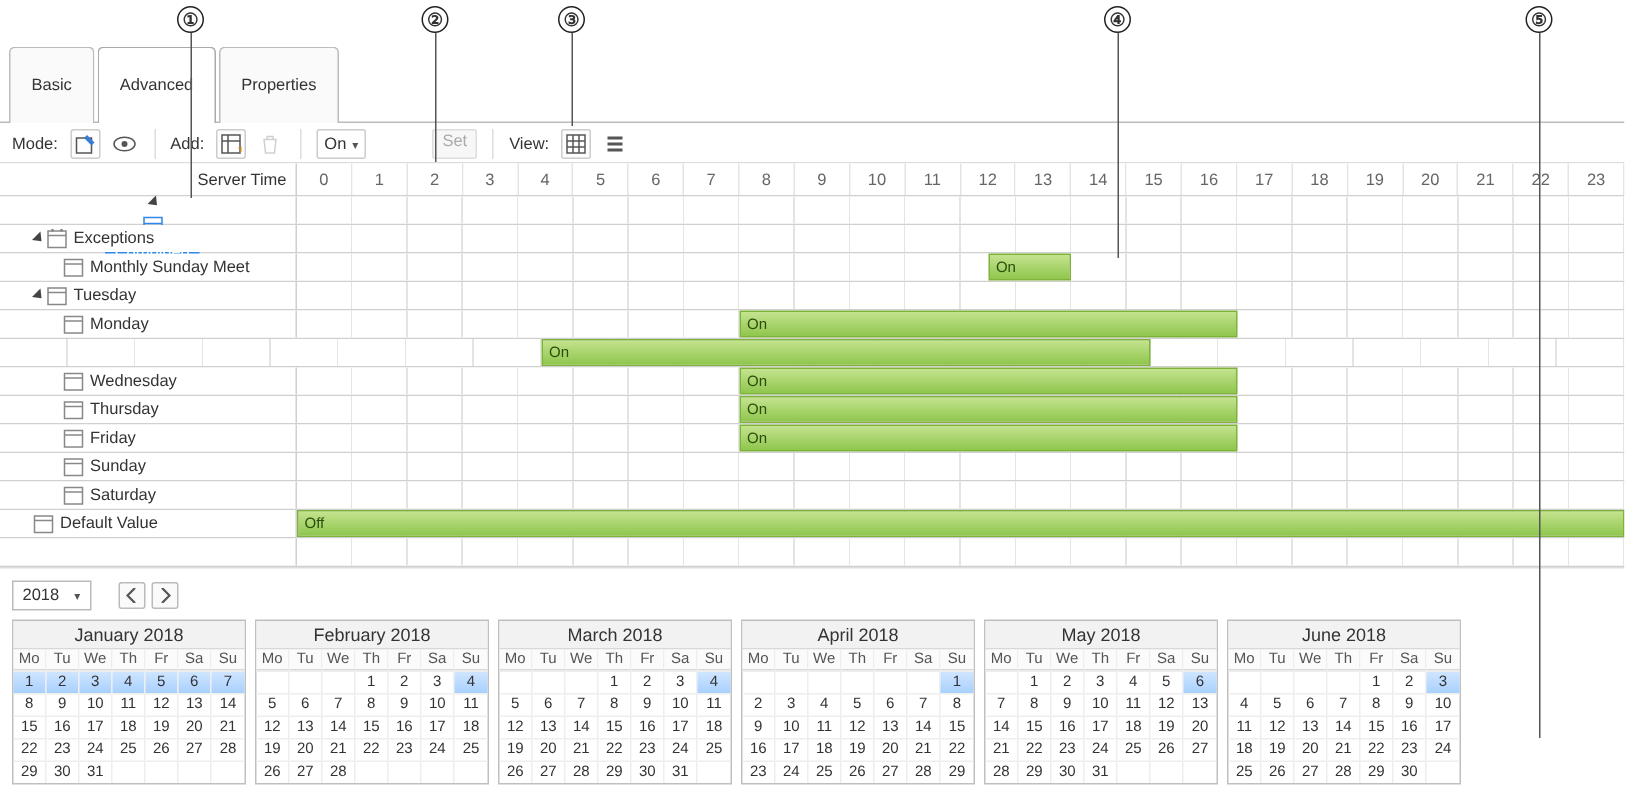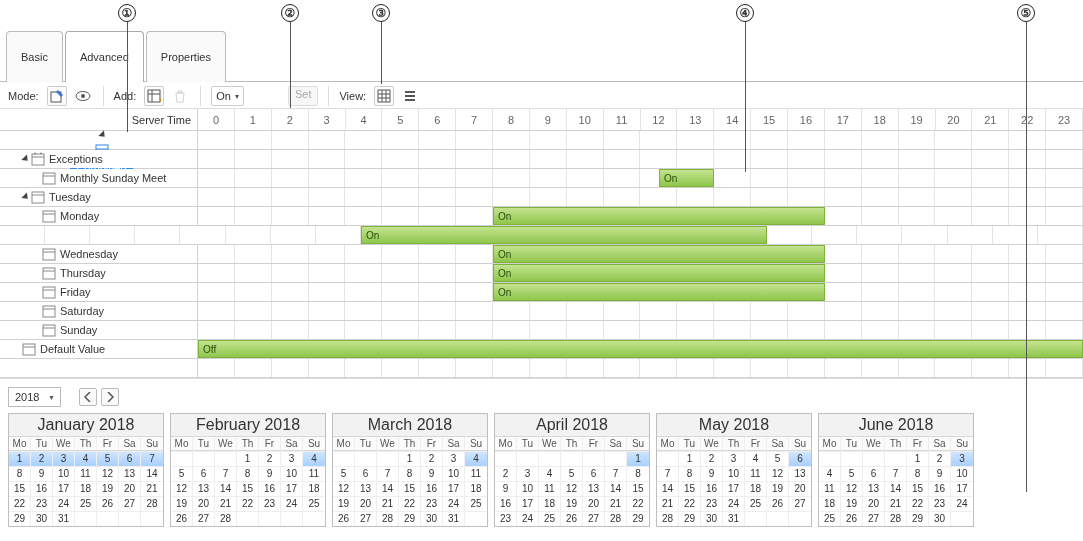--- a/index.html
+++ b/index.html
@@ -169,21 +169,21 @@
     width:18px;height:18px;border:1px solid #bbb;border-radius:2px;
     display:flex;align-items:center;justify-content:center;background:#fafafa;
     cursor:pointer;
   }
   .months { display:flex; gap:6px; }
   .month {
     border:1px solid #bfbfbf; width:156px;
   }
   .month .title{
     text-align:center; background:#f2f2f2; border-bottom:1px solid #d8d8d8;
-    padding:2px 0; font-size:16px;
+    padding:2px 0; font-size:12px;
   }
   .dow, .wk {
     display:grid; grid-template-columns: repeat(7,1fr);
   }
   .dow div{
     text-align:center; padding:1px 0; font-size:10px; color:#555;
     border-bottom:1px solid #d8d8d8; border-right:1px solid #eee;
     background:#fbfbfb;
   }
   .dow div:last-child{border-right:none;}
@@ -429,33 +429,33 @@
       </div>
     </div>
     <div class="row">
       <div class="tree-cell indent2">
         <span class="node-icon">
           <svg width="14" height="14">
             <rect x="1" y="2" width="12" height="11" fill="none" stroke="#888"></rect>
             <line x1="1" y1="5" x2="13" y2="5" stroke="#888"></line>
           </svg>
         </span>
-        <span>Saturday</span>
+        <span>Sunday</span>
       </div>
       <div class="timeline"></div>
     </div>
     <div class="row">
       <div class="tree-cell indent2">
         <span class="node-icon">
           <svg width="14" height="14">
             <rect x="1" y="2" width="12" height="11" fill="none" stroke="#888"></rect>
             <line x1="1" y1="5" x2="13" y2="5" stroke="#888"></line>
           </svg>
         </span>
-        <span>Sunday</span>
+        <span>Saturday</span>
       </div>
       <div class="timeline"></div>
     </div>
   </div>
 
 <div class="row">
   <div class="tree-cell indent1">
     <span class="node-icon">
       <svg width="14" height="14">
           <rect x="1" y="2" width="12" height="11" fill="none" stroke="#888"></rect>

